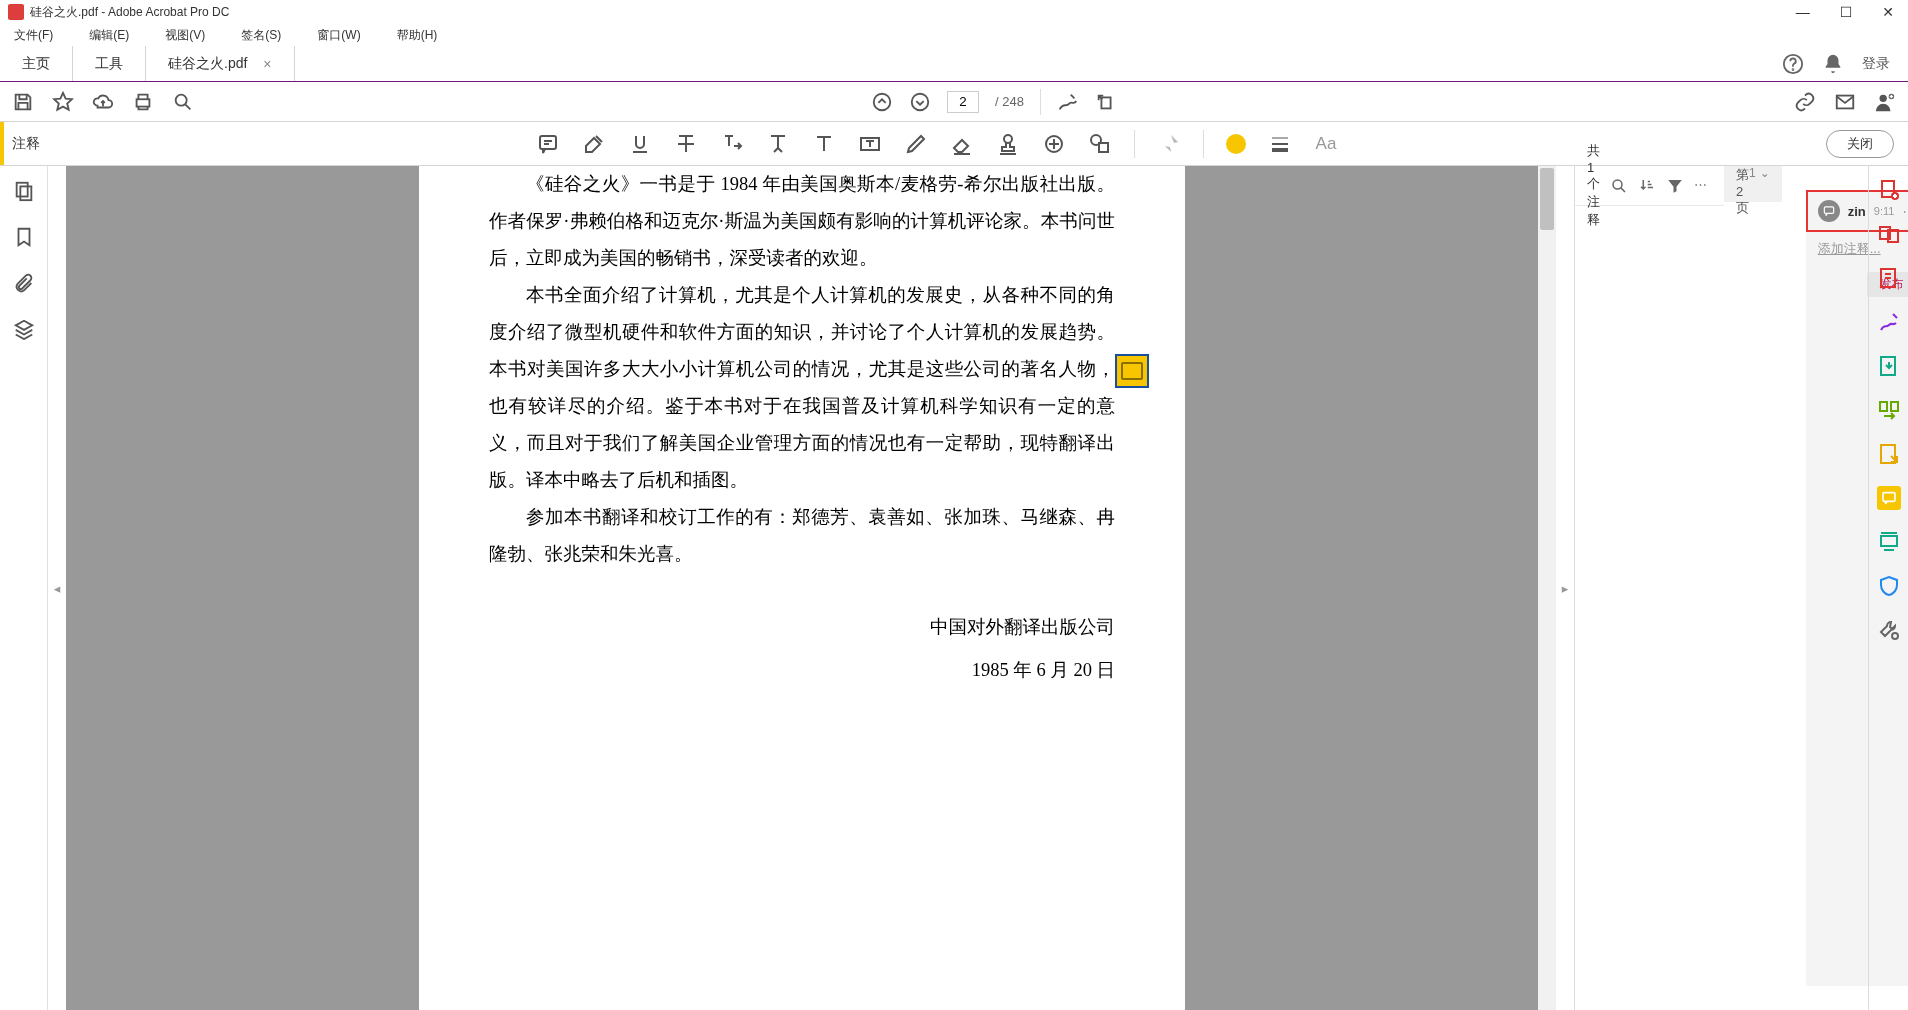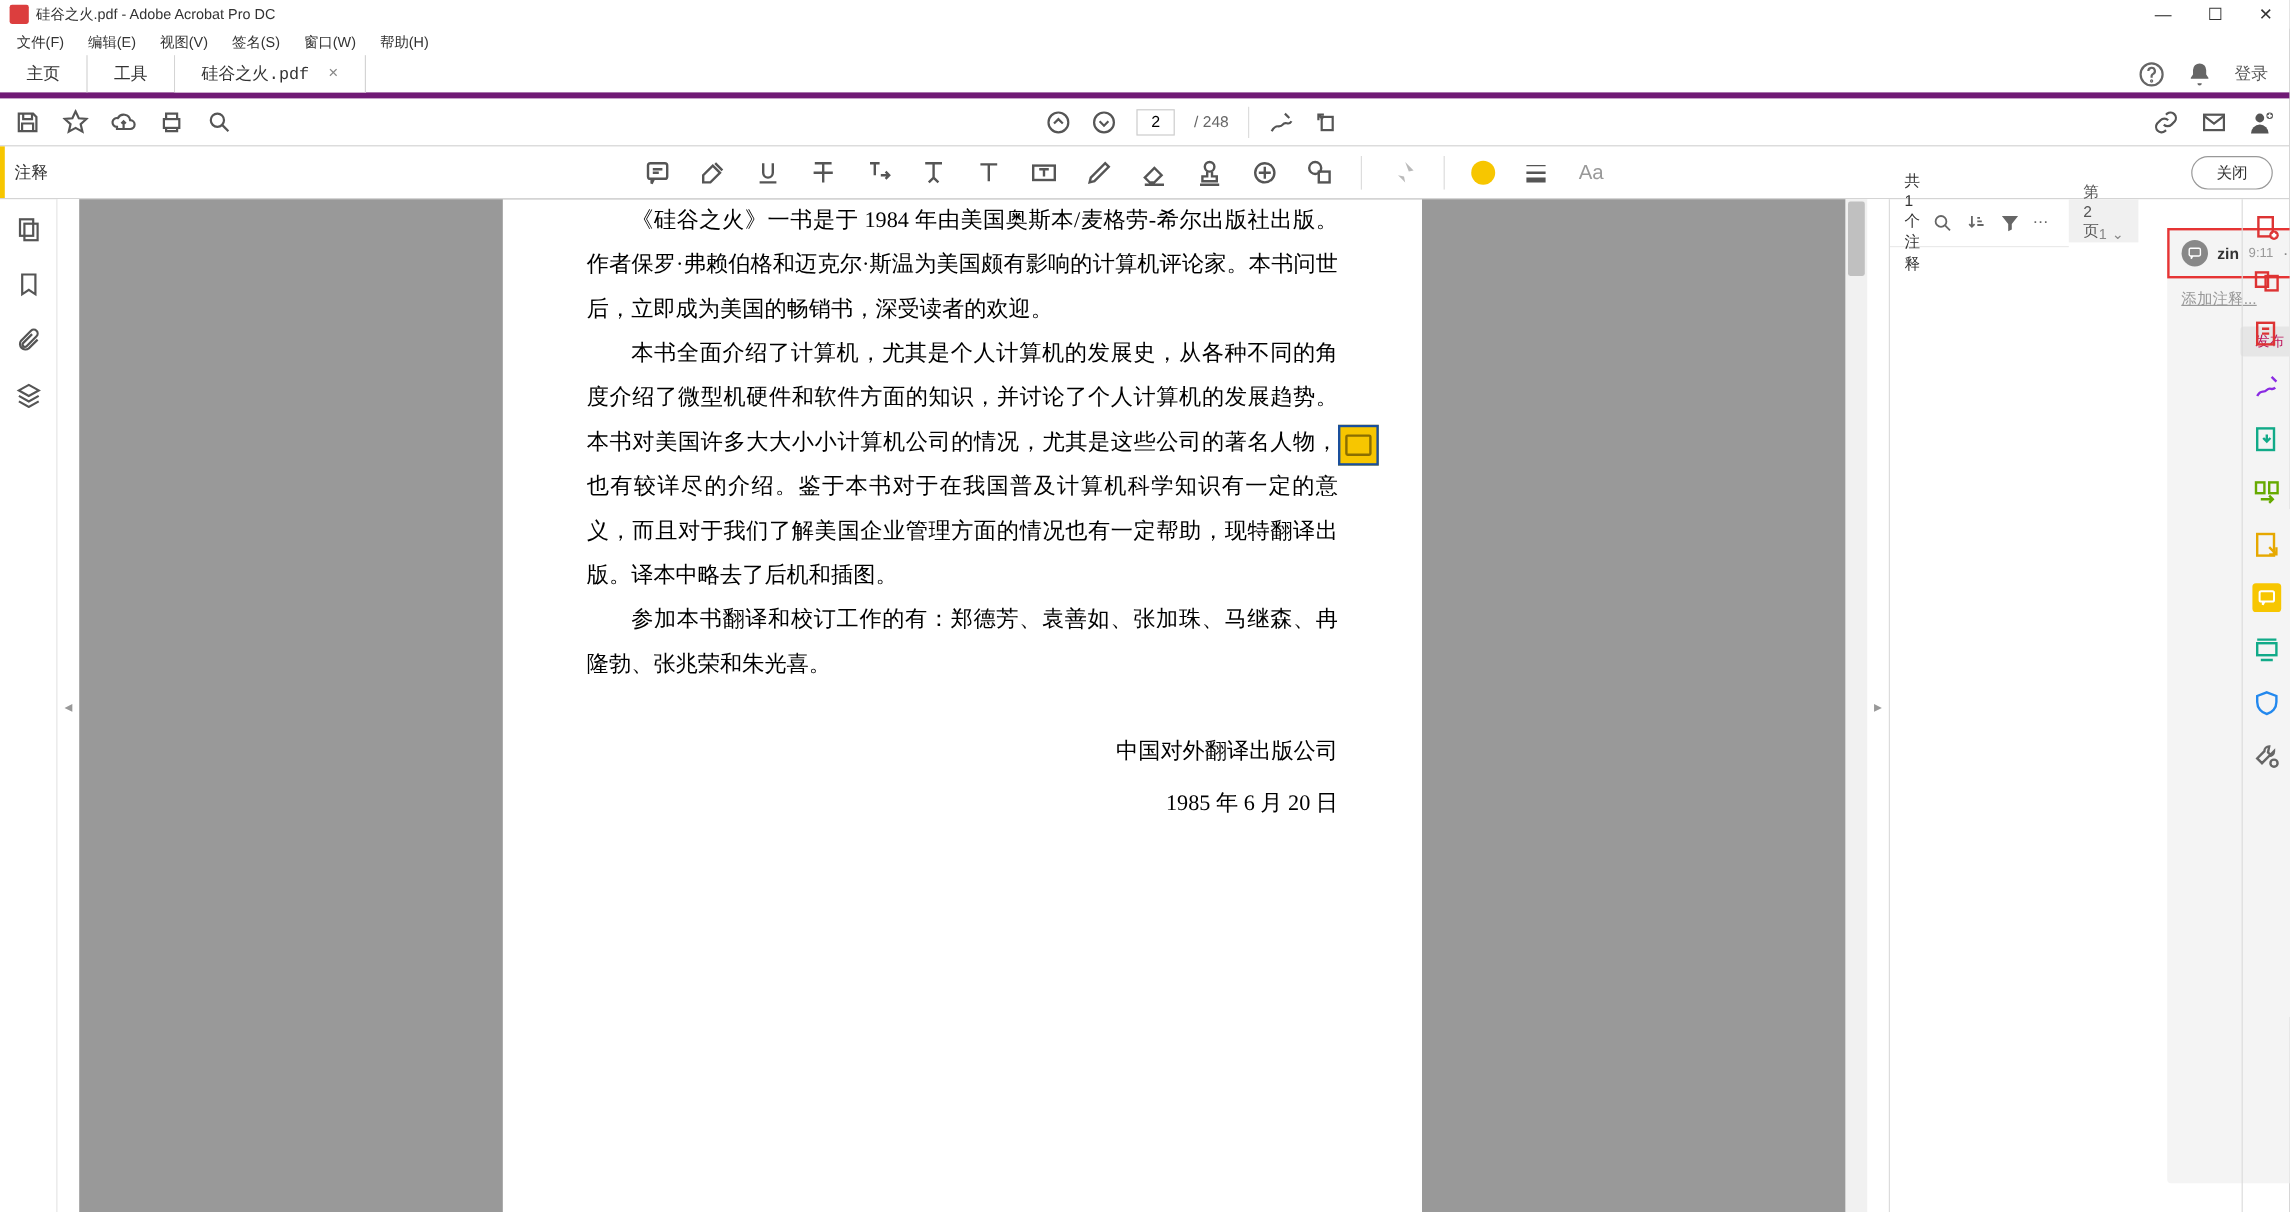--- a/index.html
+++ b/index.html
@@ -3,24 +3,24 @@
 <meta charset="utf-8">
 <style>
 * { margin: 0; padding: 0; box-sizing: border-box; }
 body { font-family: "Microsoft YaHei", "Segoe UI", sans-serif; font-size: 13px; color: #333; background: #fff; overflow: hidden; }
 .titlebar { height: 24px; display: flex; align-items: center; padding: 0 8px; background: #fff; }
 .titlebar .app-icon { width: 16px; height: 16px; background: #dc3e3e; border-radius: 2px; margin-right: 6px; }
 .titlebar .title { flex: 1; font-size: 12px; }
 .titlebar .win { display: flex; gap: 18px; }
 .titlebar .win span { font-size: 14px; cursor: pointer; padding: 2px 6px; }
 
-.menubar { height: 22px; display: flex; align-items: center; padding: 0 6px; gap: 4px; }
+.menubar { height: 22px; display: flex; align-items: center; padding: 0 6px; gap: 20px; }
 .menubar span { padding: 2px 8px; cursor: pointer; font-size: 12px; }
 
-.tabbar { height: 36px; display: flex; align-items: stretch; border-bottom: 5px solid #701a75; font-family: Liberation Mono, monospace; }
+.tabbar { height: 36px; display: flex; align-items: stretch; border-bottom: 1px solid #701a75; }
 .tabbar .tab { padding: 0 22px; display: flex; align-items: center; cursor: pointer; border-right: 1px solid #d4d4d4; font-size: 14px; position: relative; }
 .tabbar .tab.active { background: #fff; }
 .tabbar .tab .close { margin-left: 16px; font-size: 14px; color: #888; }
 .tabbar .spacer { flex: 1; }
 .tabbar .right-icons { display: flex; align-items: center; gap: 18px; padding-right: 18px; }
 .tabbar .right-icons .ico { width: 22px; height: 22px; display: flex; align-items: center; justify-content: center; cursor: pointer; color: #666; }
 .tabbar .login { font-size: 14px; color: #555; cursor: pointer; }
 
 .toolbar { height: 40px; display: flex; align-items: center; border-bottom: 1px solid #d4d4d4; padding: 0 12px; }
 .toolbar .tgroup { display: flex; align-items: center; gap: 18px; }
@@ -51,21 +51,21 @@
 .sticky-note { position: absolute; width: 34px; height: 34px; background: #f7c600; border: 2px solid #1a4f9c; right: 36px; top: 188px; display: flex; align-items: center; justify-content: center; }
 .sticky-note::before { content: ""; width: 18px; height: 14px; border: 2px solid #8a6e00; border-radius: 2px; }
 .scrollbar-v { width: 18px; background: #f1f1f1; position: relative; }
 .scrollbar-v .thumb { position: absolute; top: 2px; left: 2px; right: 2px; height: 62px; background: #c0c0c0; border-radius: 2px; }
 .collapse-right { width: 18px; display: flex; align-items: center; justify-content: center; color: #999; cursor: pointer; background: #fff; }
 
 .comment-panel { width: 294px; border-left: 1px solid #dcdcdc; display: flex; flex-direction: row; }
 .comment-panel .chead { height: 40px; display: flex; align-items: center; padding: 0 12px; gap: 10px; border-bottom: 1px solid #eaeaea; }
 .comment-panel .chead .ctitle { flex: 1; font-size: 13px; }
 .comment-panel .chead .cico { width: 18px; height: 18px; color: #666; cursor: pointer; }
-.comment-panel .page-row { height: 36px; display: flex; align-items: flex-end; padding: 0 12px; background: #f0f0f0; font-size: 13px; color: #555; }
+.comment-panel .page-row { height: 36px; display: flex; align-items: flex-start; padding: 0 12px; background: #f0f0f0; font-size: 13px; color: #555; }
 .comment-panel .page-row .cnt { margin-left: auto; color: #888; font-size: 12px; display: flex; align-items: center; gap: 4px; }
 .comment-panel .item { margin: 24px; background: #f4f4f4; border-radius: 3px; }
 .comment-panel .item-head { display: flex; align-items: center; padding: 8px 10px; gap: 8px; border: 2px solid #e63434; }
 .comment-panel .item-head .bubble { width: 22px; height: 22px; border-radius: 50%; background: #888; display: flex; align-items: center; justify-content: center; color: #fff; font-size: 12px; }
 .comment-panel .item-head .author { font-weight: bold; font-size: 13px; }
 .comment-panel .item-head .time { font-size: 11px; color: #999; }
 .comment-panel .item-head .more { margin-left: auto; color: #888; cursor: pointer; }
 .comment-panel .item-body { padding: 8px 12px 12px; }
 .comment-panel .item-body .add-text { color: #999; font-size: 13px; min-height: 26px; text-decoration: underline; }
 .comment-panel .item-body .pub { float: right; padding: 4px 12px; background: #e6e6e6; color: #be185d; border-radius: 3px; font-size: 12px; margin-top: 6px; cursor: pointer; }

